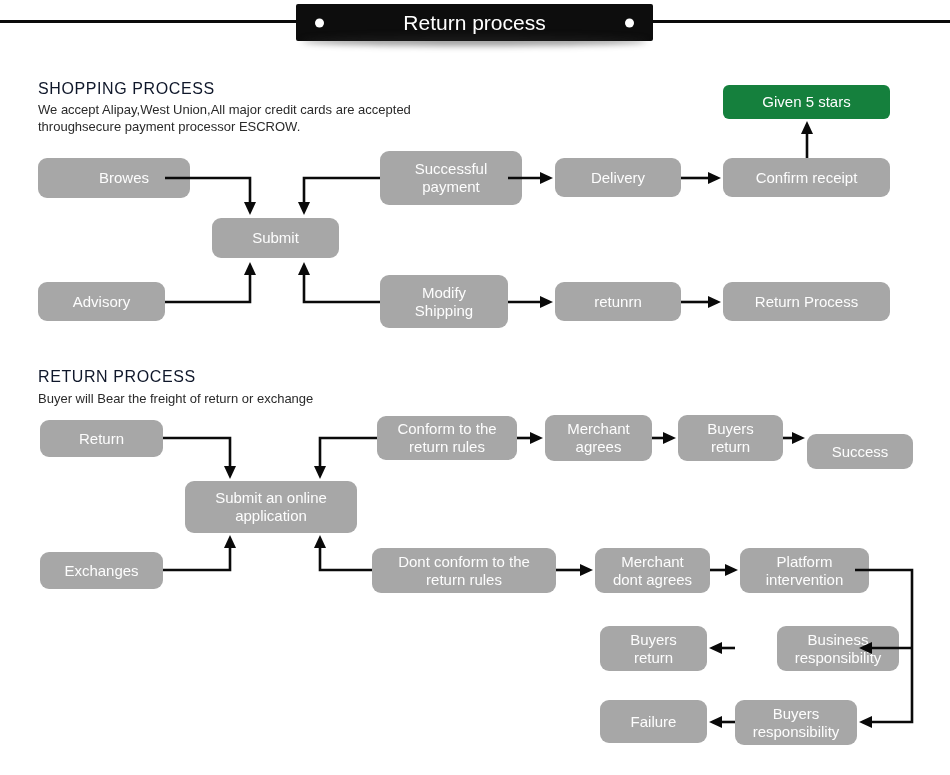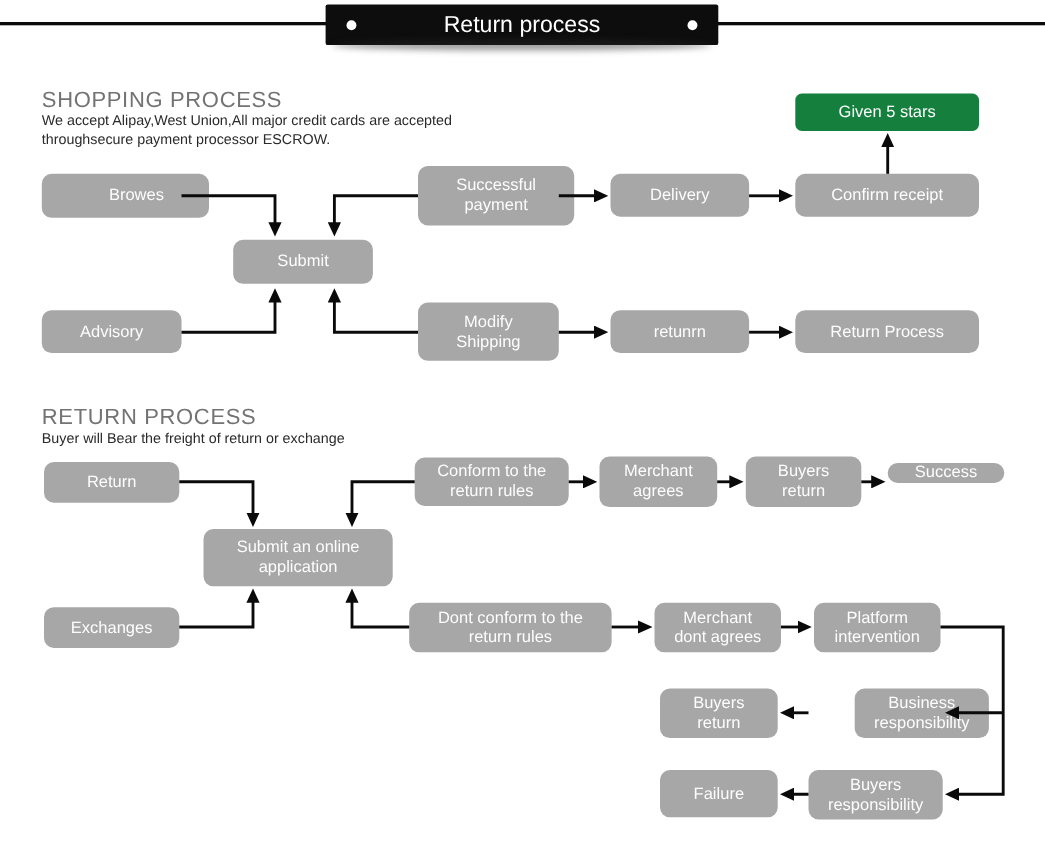--- a/index.html
+++ b/index.html
@@ -16,21 +16,21 @@
   }
   .banner::after{
     content:"";position:absolute;left:6px;right:6px;bottom:-5px;height:10px;
     background:rgba(40,40,40,.45);border-radius:50%;filter:blur(3px);z-index:-1;
   }
   .banner .dot{position:absolute;top:50%;width:9px;height:9px;border-radius:50%;background:#fff;transform:translateY(-50%);}
   .banner .dot.left{left:19px;}
   .banner .dot.right{right:19px;}
   
   .section-heading{
-    position:absolute;color:#737373;font-size:20px;letter-spacing:.6px;font-weight:500;
+    position:absolute;color:#0f172a;font-size:16px;letter-spacing:.6px;font-weight:500;
   }
   .section-desc{position:absolute;color:#2a2a2a;font-size:13px;line-height:17px;white-space:pre-line;}
   
   .node{
     position:absolute;background:#a7a7a7;color:#fdfdfd;border-radius:9px;
     display:flex;align-items:center;justify-content:center;text-align:center;
     font-size:15px;line-height:1.18;white-space:pre-line;box-sizing:border-box;padding:2px 4px;
   }
   .node.accent{background:#15803d;border-radius:6px;}
   
@@ -103,31 +103,31 @@
 <div class="section-heading" style="left:38px;top:368px;">RETURN PROCESS</div>
 <div class="section-desc" style="left:38px;top:390px;">Buyer will Bear the freight of return or exchange</div>
 
 <div class="node" style="left:40px;top:420px;width:123px;height:37px;">Return</div>
 <div class="node" style="left:377px;top:416px;width:140px;height:44px;">Conform to the
 return rules</div>
 <div class="node" style="left:545px;top:415px;width:107px;height:46px;">Merchant
 agrees</div>
 <div class="node" style="left:678px;top:415px;width:105px;height:46px;">Buyers
 return</div>
-<div class="node" style="left:807px;top:421px;width:106px;height:18px;text-align:right;">Success</div>
+<div class="node" style="left:807px;top:434px;width:106px;height:35px;text-align:right;">Success</div>
 
 <div class="node" style="left:185px;top:481px;width:172px;height:52px;">Submit an online
 application</div>
 
 <div class="node" style="left:40px;top:552px;width:123px;height:37px;">Exchanges</div>
 <div class="node" style="left:372px;top:548px;width:184px;height:45px;">Dont conform to the
 return rules</div>
 <div class="node" style="left:595px;top:548px;width:115px;height:45px;">Merchant
 dont agrees</div>
-<div class="node" style="left:740px;top:548px;width:115px;height:45px;">Platform
+<div class="node" style="left:740px;top:548px;width:129px;height:45px;">Platform
 intervention</div>
 
 <div class="node" style="left:600px;top:626px;width:107px;height:45px;">Buyers
 return</div>
 <div class="node" style="left:777px;top:626px;width:122px;height:45px;">Business
 responsibility</div>
 
 <div class="node" style="left:600px;top:700px;width:107px;height:43px;">Failure</div>
 <div class="node" style="left:735px;top:700px;width:122px;height:45px;">Buyers
 responsibility</div>

